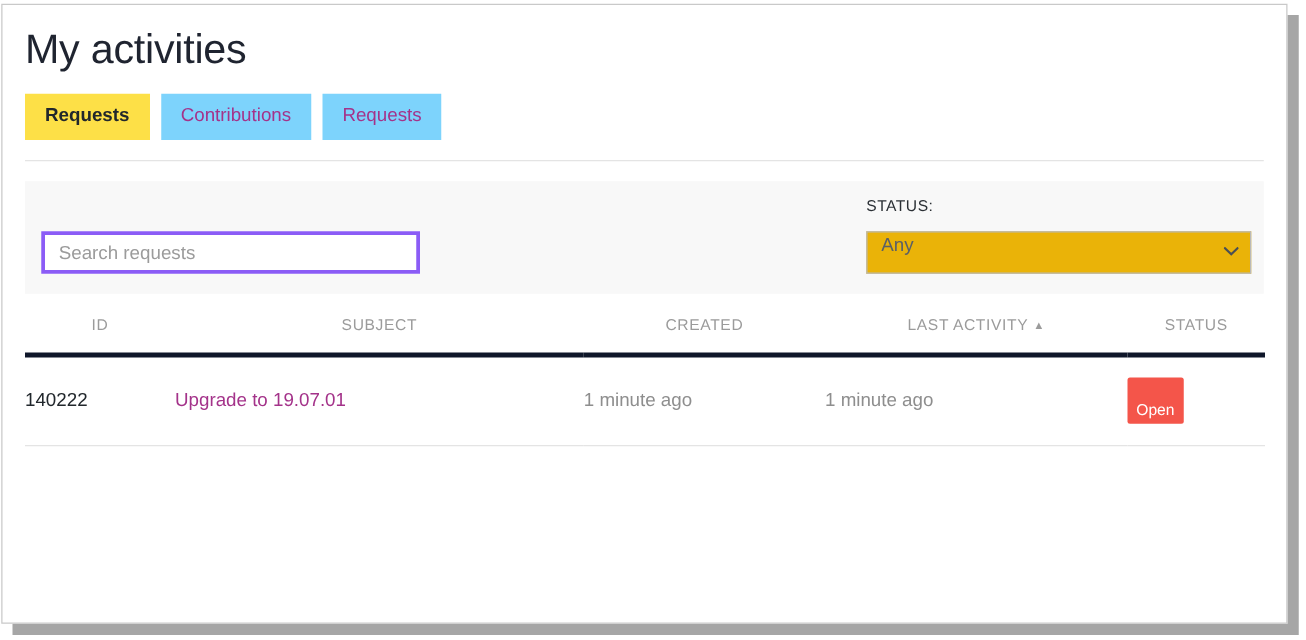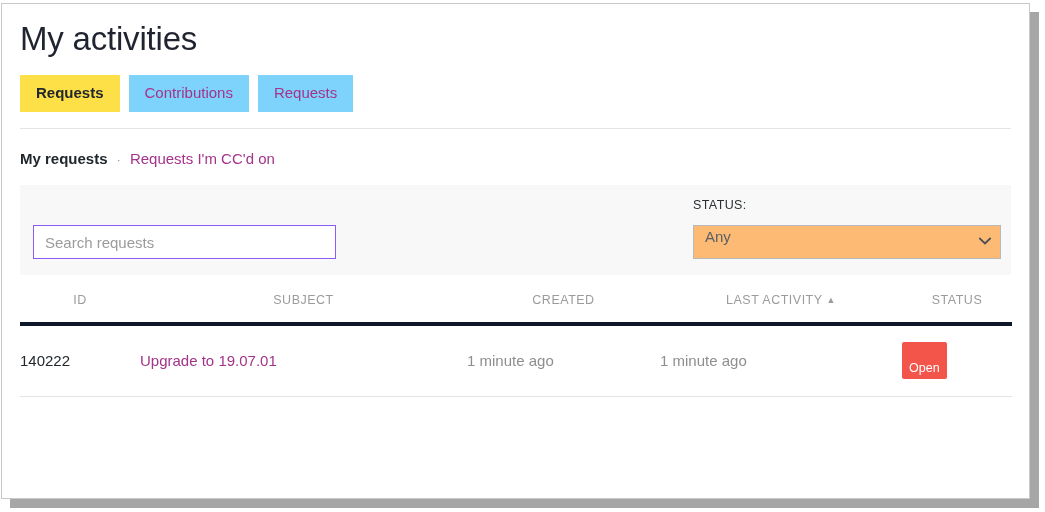--- a/index.html
+++ b/index.html
@@ -93,21 +93,21 @@
   .filter-panel {
     margin-top: 16px;
     height: 90px;
     background: #f8f8f8;
     position: relative;
   }
   .search-input {
     position: absolute;
     left: 13px; top: 40px;
     width: 303px; height: 34px;
-    border: 1px solid #8b5cf6;
+    border: 3px solid #8b5cf6;
     background: #ffffff;
     font-family: "Liberation Sans", sans-serif;
     font-size: 15px;
     color: #404040;
     padding: 0 11px;
     border-radius: 0;
     outline: none;
   }
   .search-input::placeholder { color: #9b9b9b; }
 
@@ -126,21 +126,21 @@
   }
   .status-select-wrap {
     position: relative;
     width: 308px; height: 34px;
   }
   .status-select {
     width: 100%; height: 100%;
     -webkit-appearance: none;
     appearance: none;
     border: 1px solid #b9b9b9;
-    background: #fdba74;
+    background: #eab308;
     font-family: "Liberation Sans", sans-serif;
     font-size: 15px;
     color: #5b6066;
     padding: 0 28px 12px 11px;
     border-radius: 0;
     outline: none;
   }
   .select-chevron {
     position: absolute;
     right: 10px; top: 12px;
@@ -214,25 +214,20 @@
     <h1 class="page-title">My activities</h1>
 
     <div class="tabs">
       <div class="tab active">Requests</div>
       <div class="tab">Contributions</div>
       <div class="tab">Requests</div>
     </div>
 
     <div class="divider"></div>
 
-    <div class="subnav">
-      <span class="current">My requests</span>
-      <span class="dot">·</span>
-      <span class="link">Requests I'm CC'd on</span>
-    </div>
 
     <div class="filter-panel">
       <input class="search-input" type="text" placeholder="Search requests" style="">
 
       <div class="status-group">
         <span class="status-label">STATUS:</span>
         <div class="status-select-wrap">
           <select class="status-select">
             <option>Any</option>
           </select>

